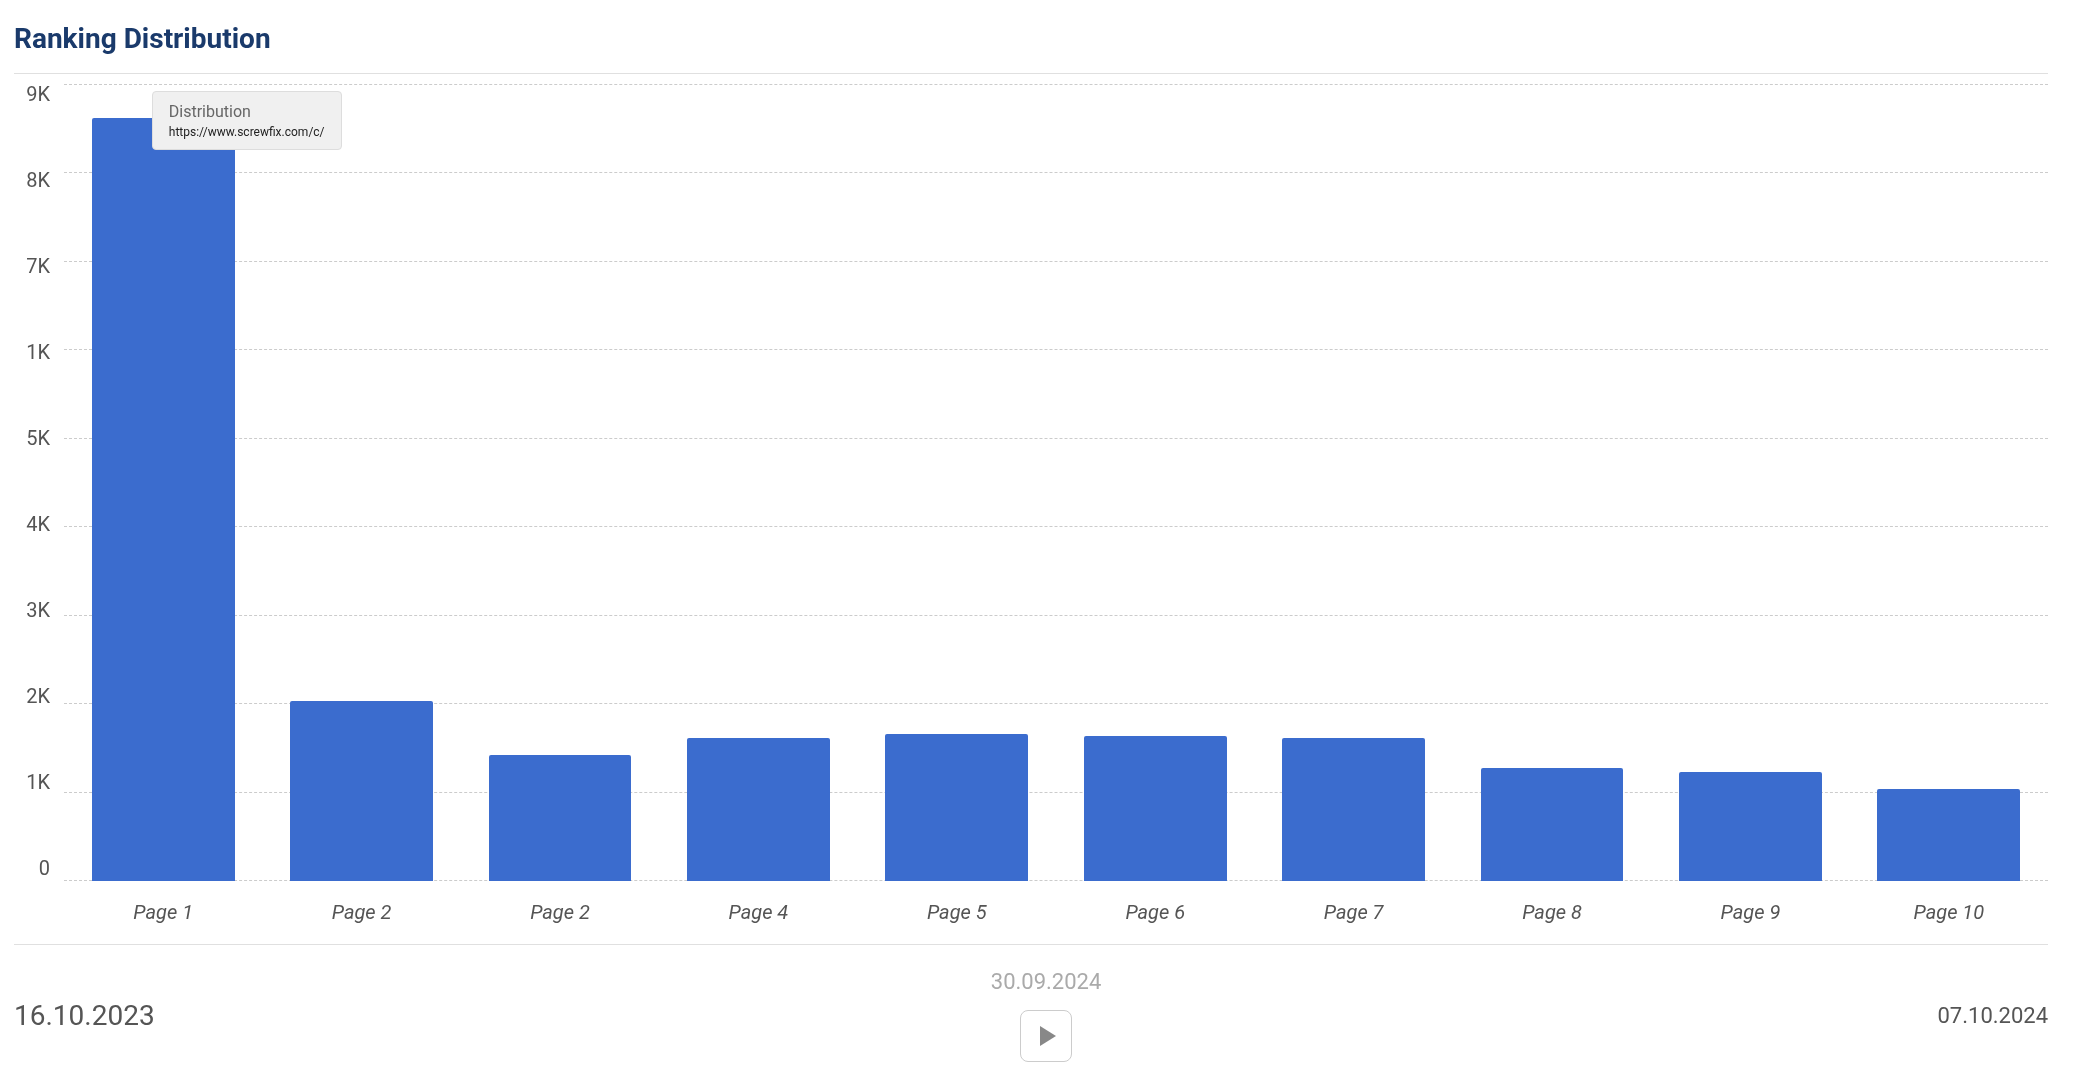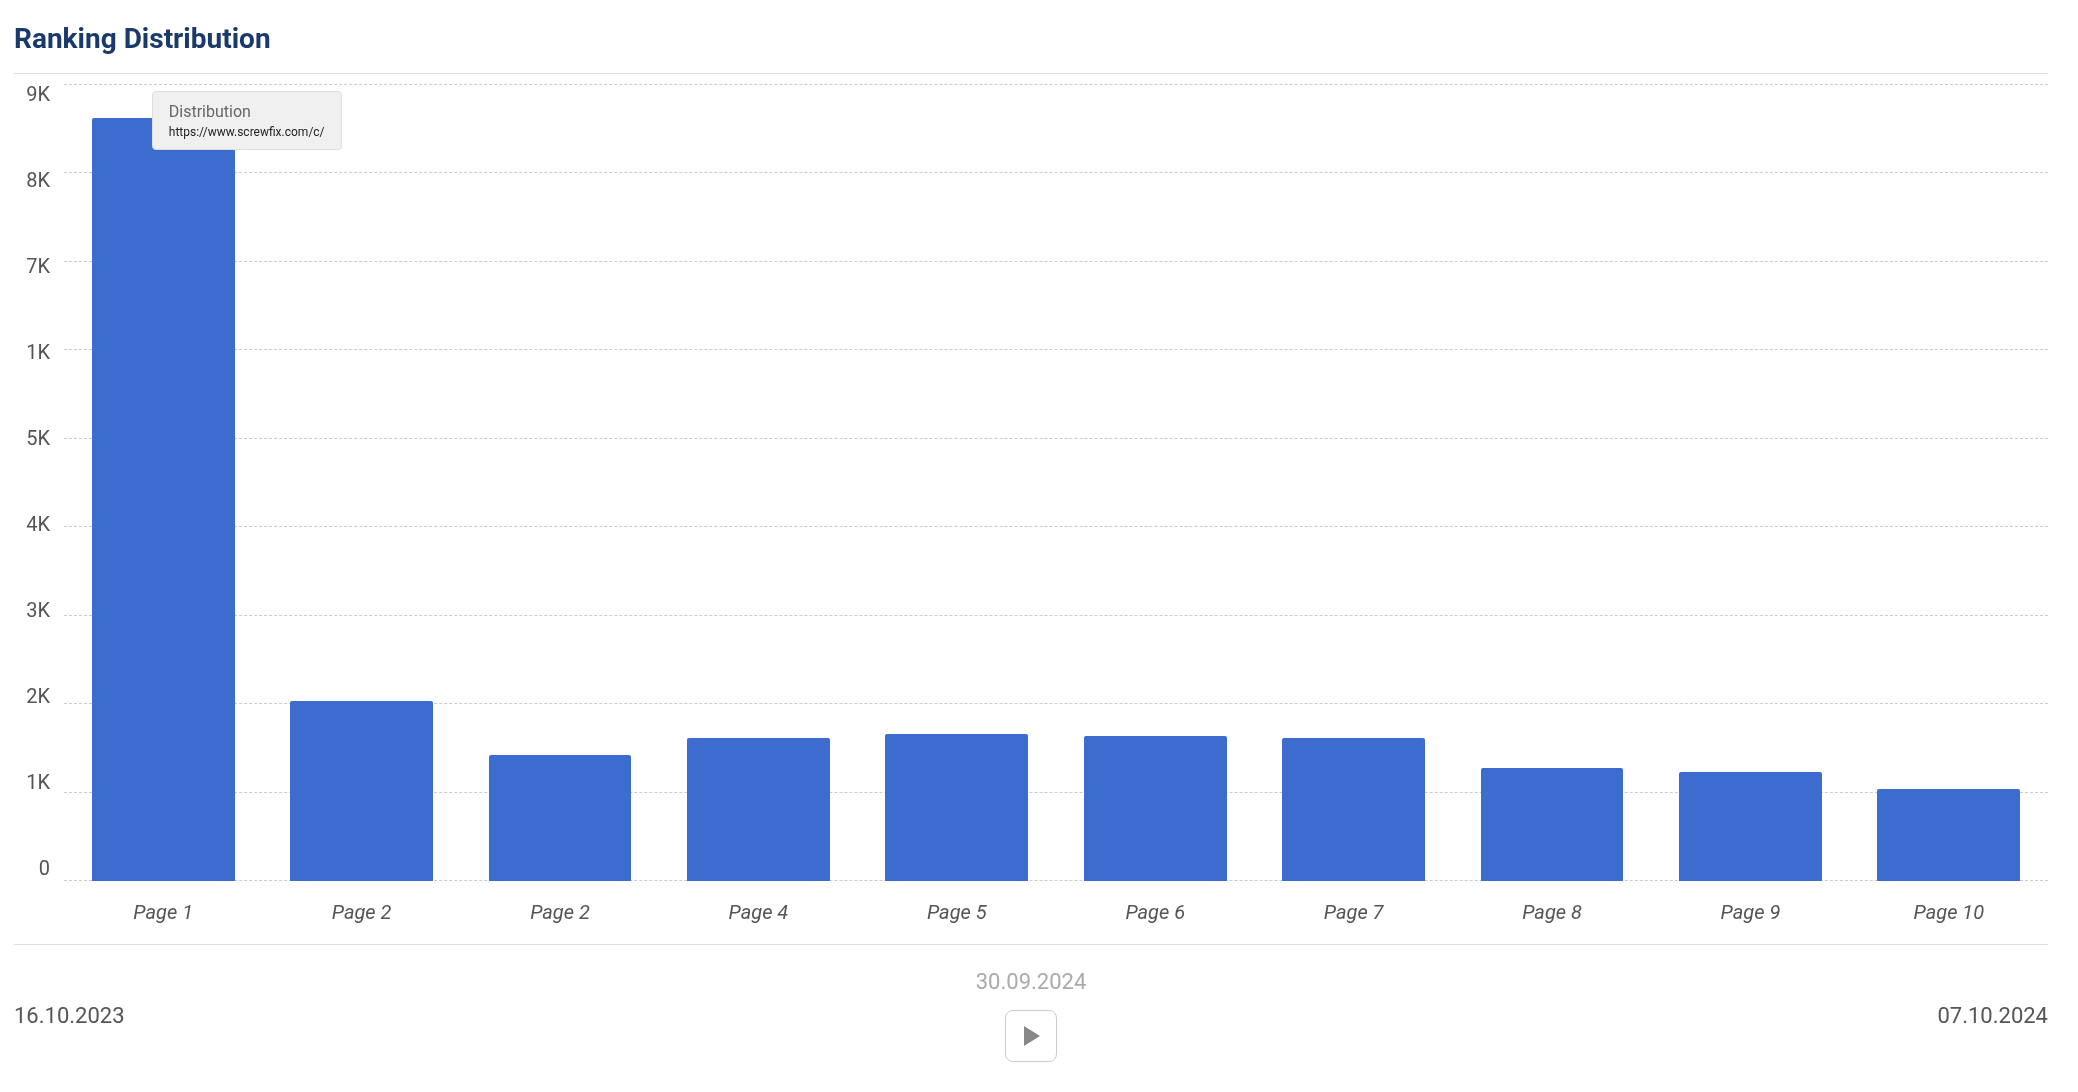--- a/index.html
+++ b/index.html
@@ -131,21 +131,21 @@
     .bottom-section {
       border-top: 1px solid #e0e0e0;
       margin-top: 20px;
       padding-top: 24px;
       display: flex;
       align-items: center;
       justify-content: space-between;
       padding-bottom: 10px;
     }
     .date-left {
-      font-size: 22px;
+      font-size: 28px;
       color: #555;
     }
     .date-center-group {
       display: flex;
       align-items: center;
       gap: 16px;
       flex-direction: column;
     }
     .date-center {
       font-size: 22px;

